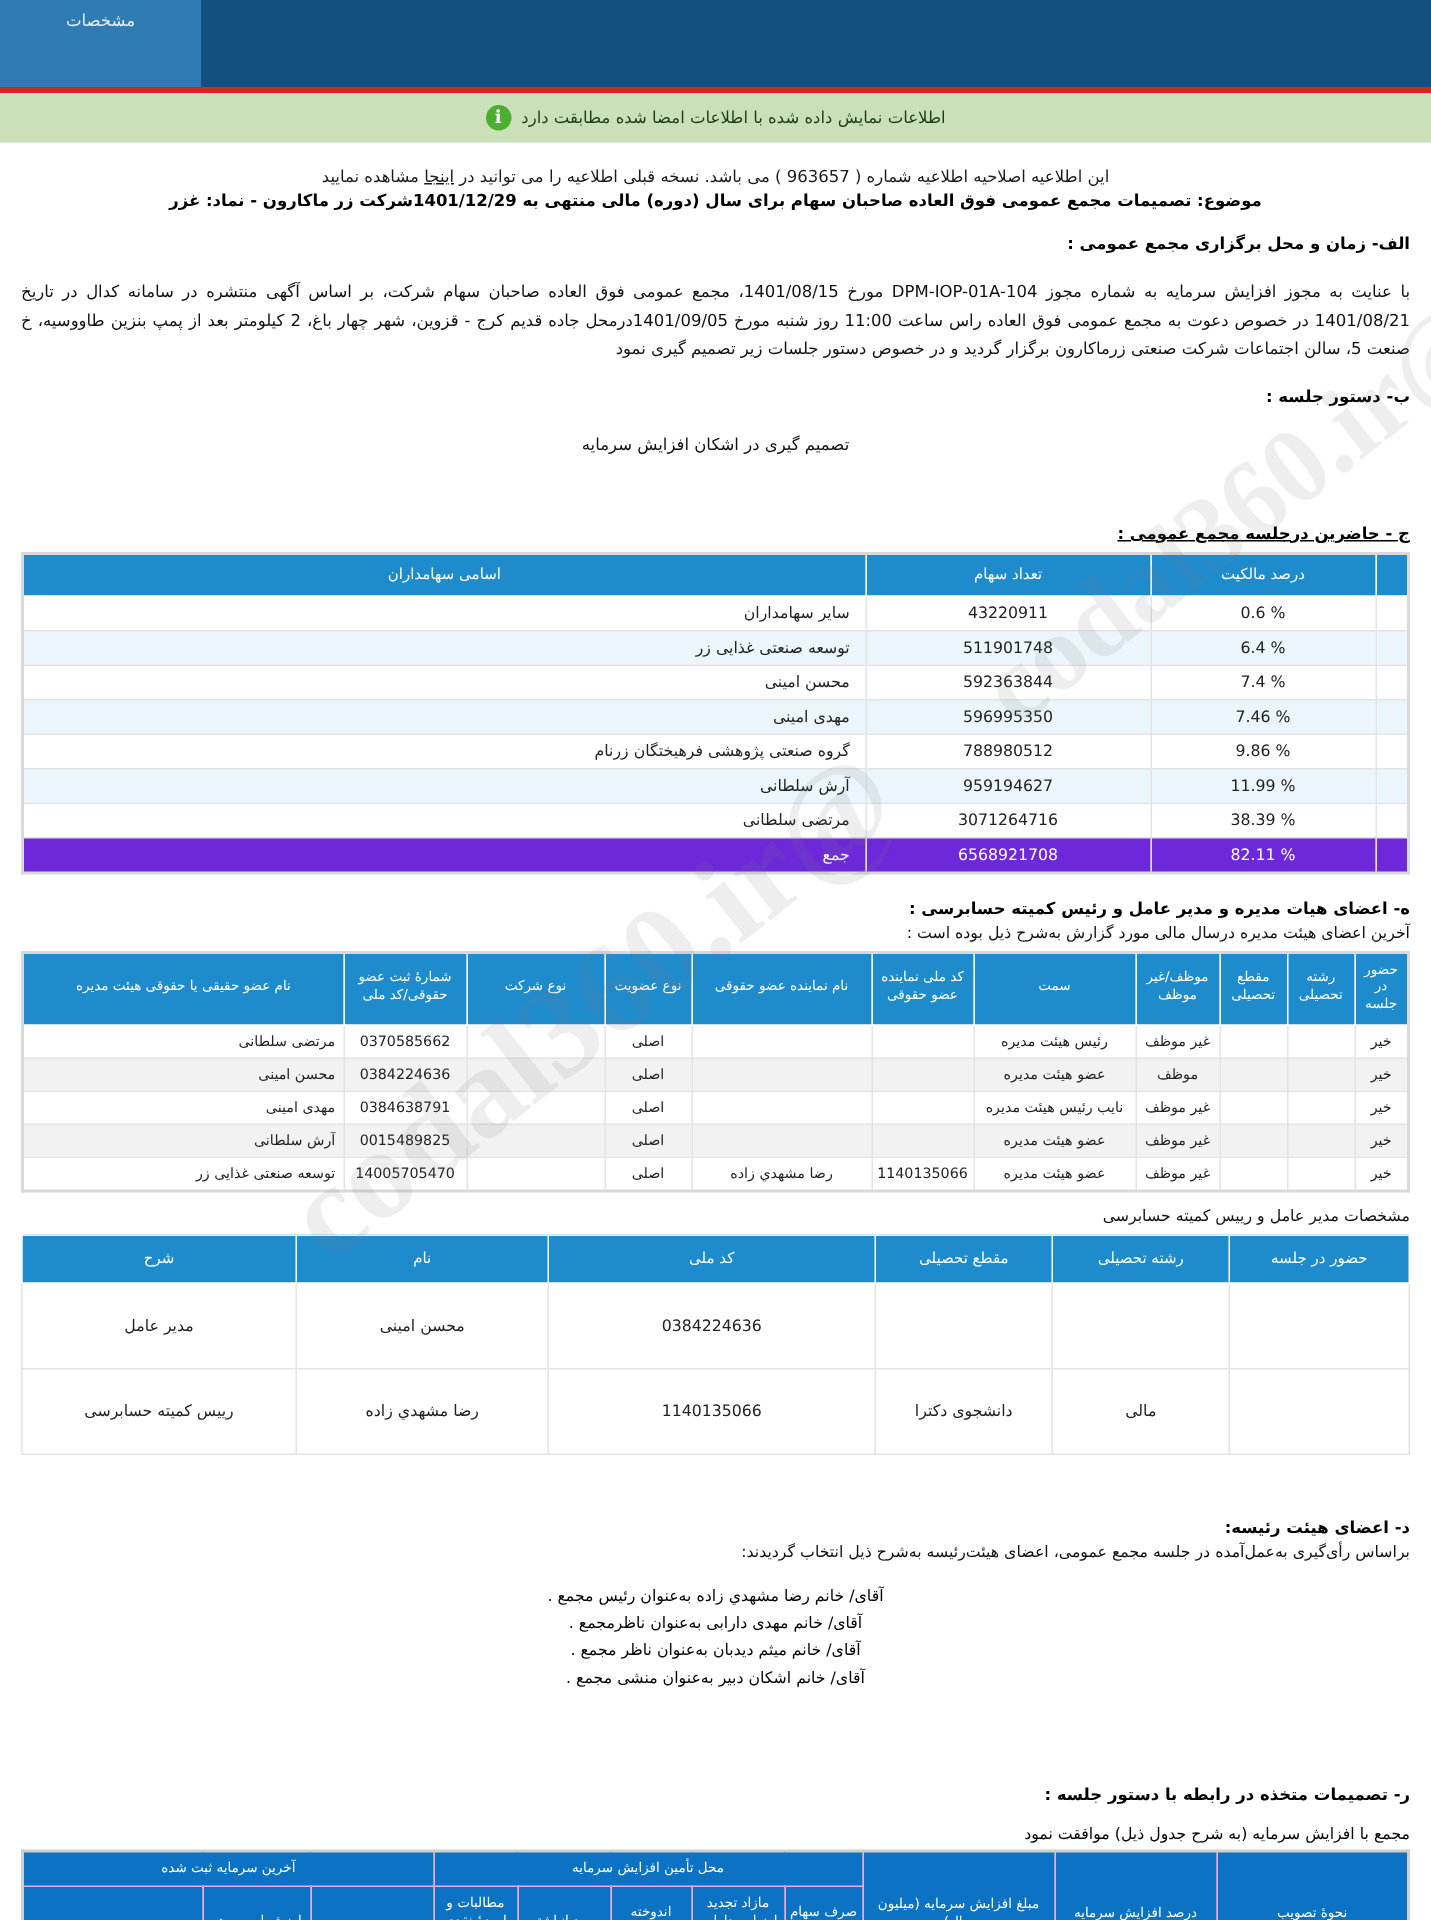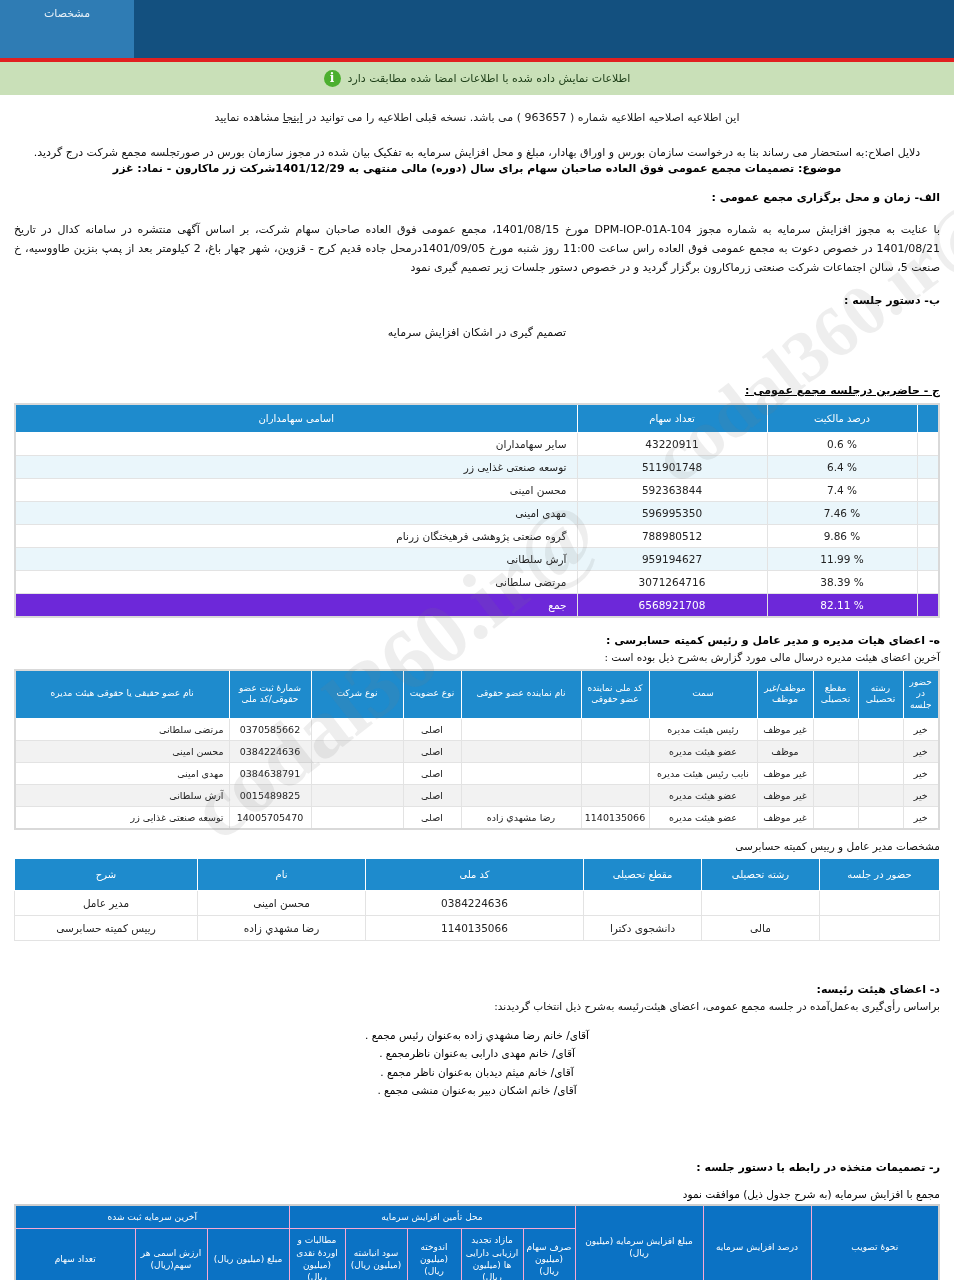--- a/index.html
+++ b/index.html
@@ -148,21 +148,21 @@
   .tbl-share td.blank { border-right: none; border-left: 1px solid #e3e3e3; }
 
   
   .tbl-board th { font-size: 9px; padding: 6px 2px; }
   .tbl-board td { font-size: 9.5px; padding: 5px 3px; }
   .tbl-board tr.alt td { background: #f2f2f2; }
   .tbl-board td.nm { text-align: right; padding-right: 5px; }
 
   
   .tbl-ceo th { padding: 9px 4px; font-size: 10px; }
-  .tbl-ceo td { padding: 6px 4px; }
+  .tbl-ceo td { padding: 22px 4px; }
   .tbl-ceo { border: 1px solid #dcdcdc; }
 
   
   .tbl-cap { margin-top: 4px; border: 2px solid #cfcfcf; }
   .tbl-cap th {
     background: #0b72c4;
     border: 1px solid #f9a8d4;
     font-size: 9px;
     padding: 5px 3px;
     line-height: 1.35;
@@ -218,21 +218,20 @@
 </div>
 
 <div class="page">
 
   <div class="center-line">
     <span>این اطلاعیه اصلاحیه اطلاعیه شماره ( 963657 ) می باشد. نسخه قبلی اطلاعیه را می توانید در</span>
     <a href="#">اینجا</a>
     <span>مشاهده نمایید</span>
   </div>
 
-  <div class="para para-center">دلایل اصلاح:به استحضار می رساند بنا به درخواست سازمان بورس و اوراق بهادار، مبلغ و محل افزایش سرمایه به تفکیک بیان شده در مجوز سازمان بورس در صورتجلسه مجمع شرکت درج گردید.</div>
 
   <div class="subject">موضوع: تصمیمات مجمع عمومی فوق العاده صاحبان سهام برای سال (دوره) مالی منتهی به 1401/12/29شرکت زر ماکارون - نماد: غزر</div>
 
   <div class="sec-title">الف- زمان و محل برگزاری مجمع عمومی :</div>
   <div class="para">با عنایت به مجوز افزایش سرمایه به شماره مجوز DPM-IOP-01A-104 مورخ 1401/08/15، مجمع عمومی فوق العاده صاحبان سهام شرکت، بر اساس آگهی منتشره در سامانه کدال در تاریخ 1401/08/21 در خصوص دعوت به مجمع عمومی فوق العاده راس ساعت 11:00 روز شنبه مورخ 1401/09/05درمحل جاده قدیم کرج - قزوین، شهر چهار باغ، 2 کیلومتر بعد از پمپ بنزین طاووسیه، خ صنعت 5، سالن اجتماعات شرکت صنعتی زرماکارون   برگزار گردید و در خصوص دستور جلسات زیر تصمیم گیری نمود</div>
 
   <div class="sec-title">ب- دستور جلسه :</div>
   <div class="para para-center">تصمیم گیری در اشکان افزایش سرمایه</div>
 
   <div class="spacer-md"></div>

